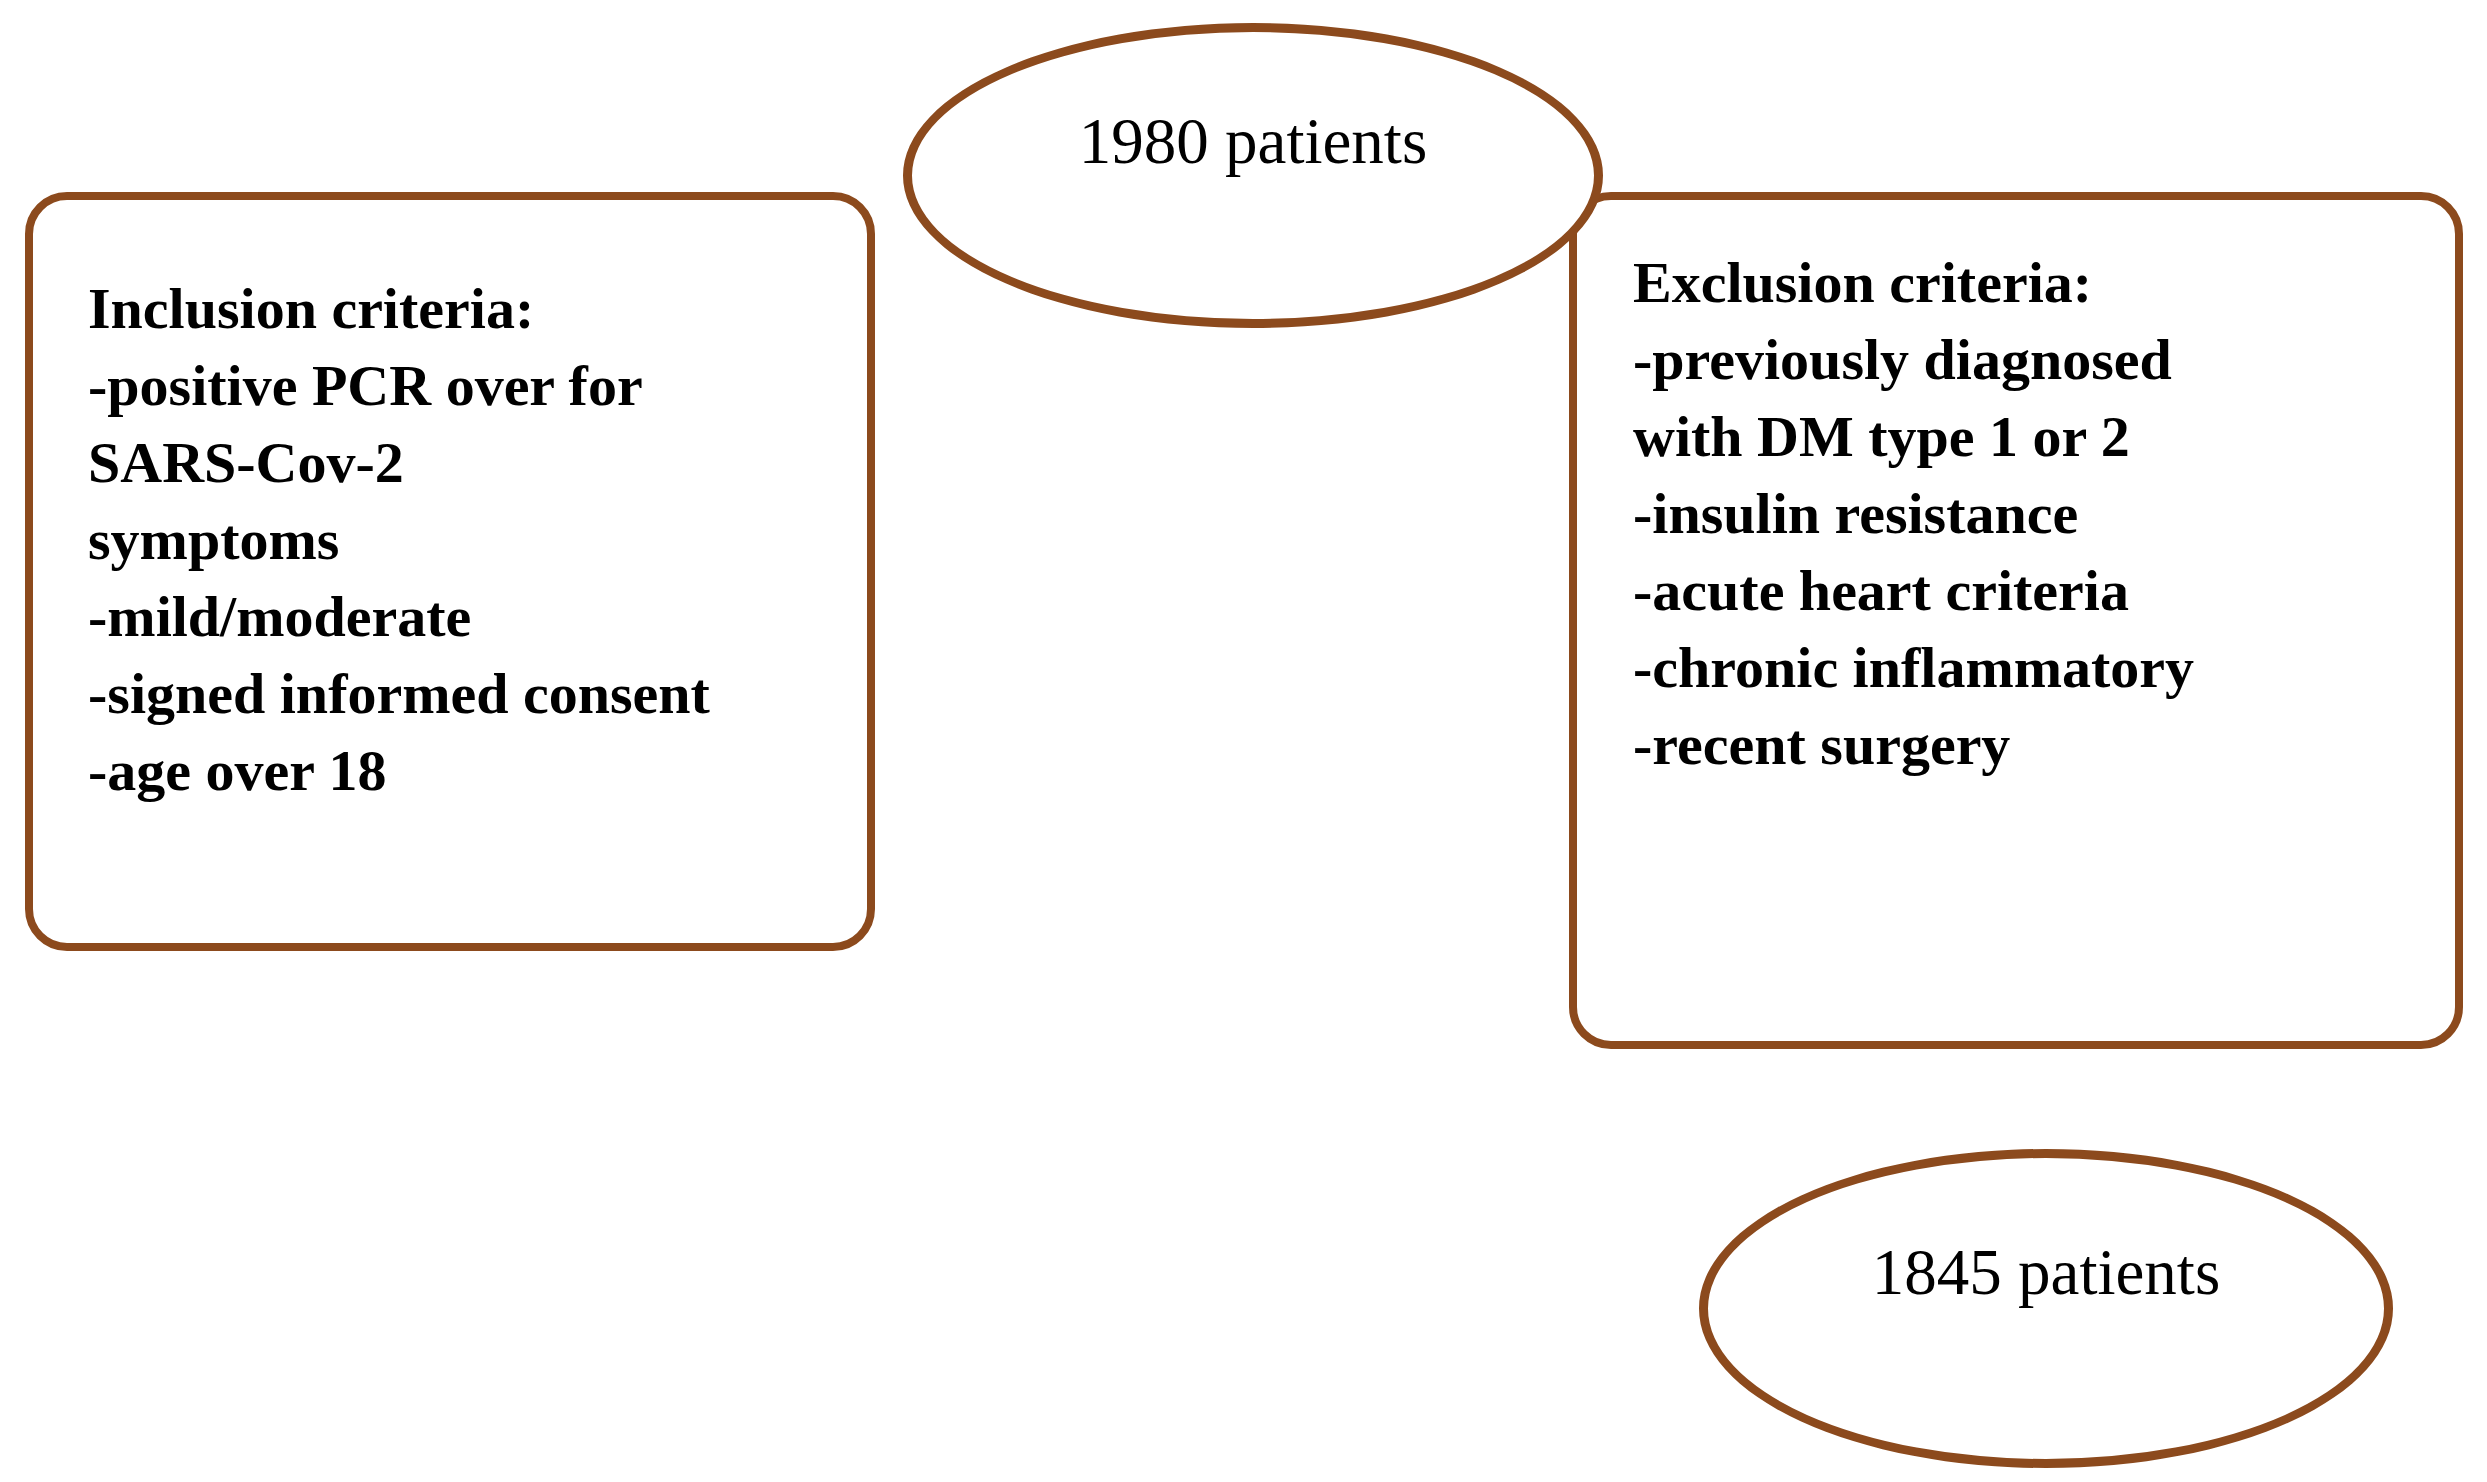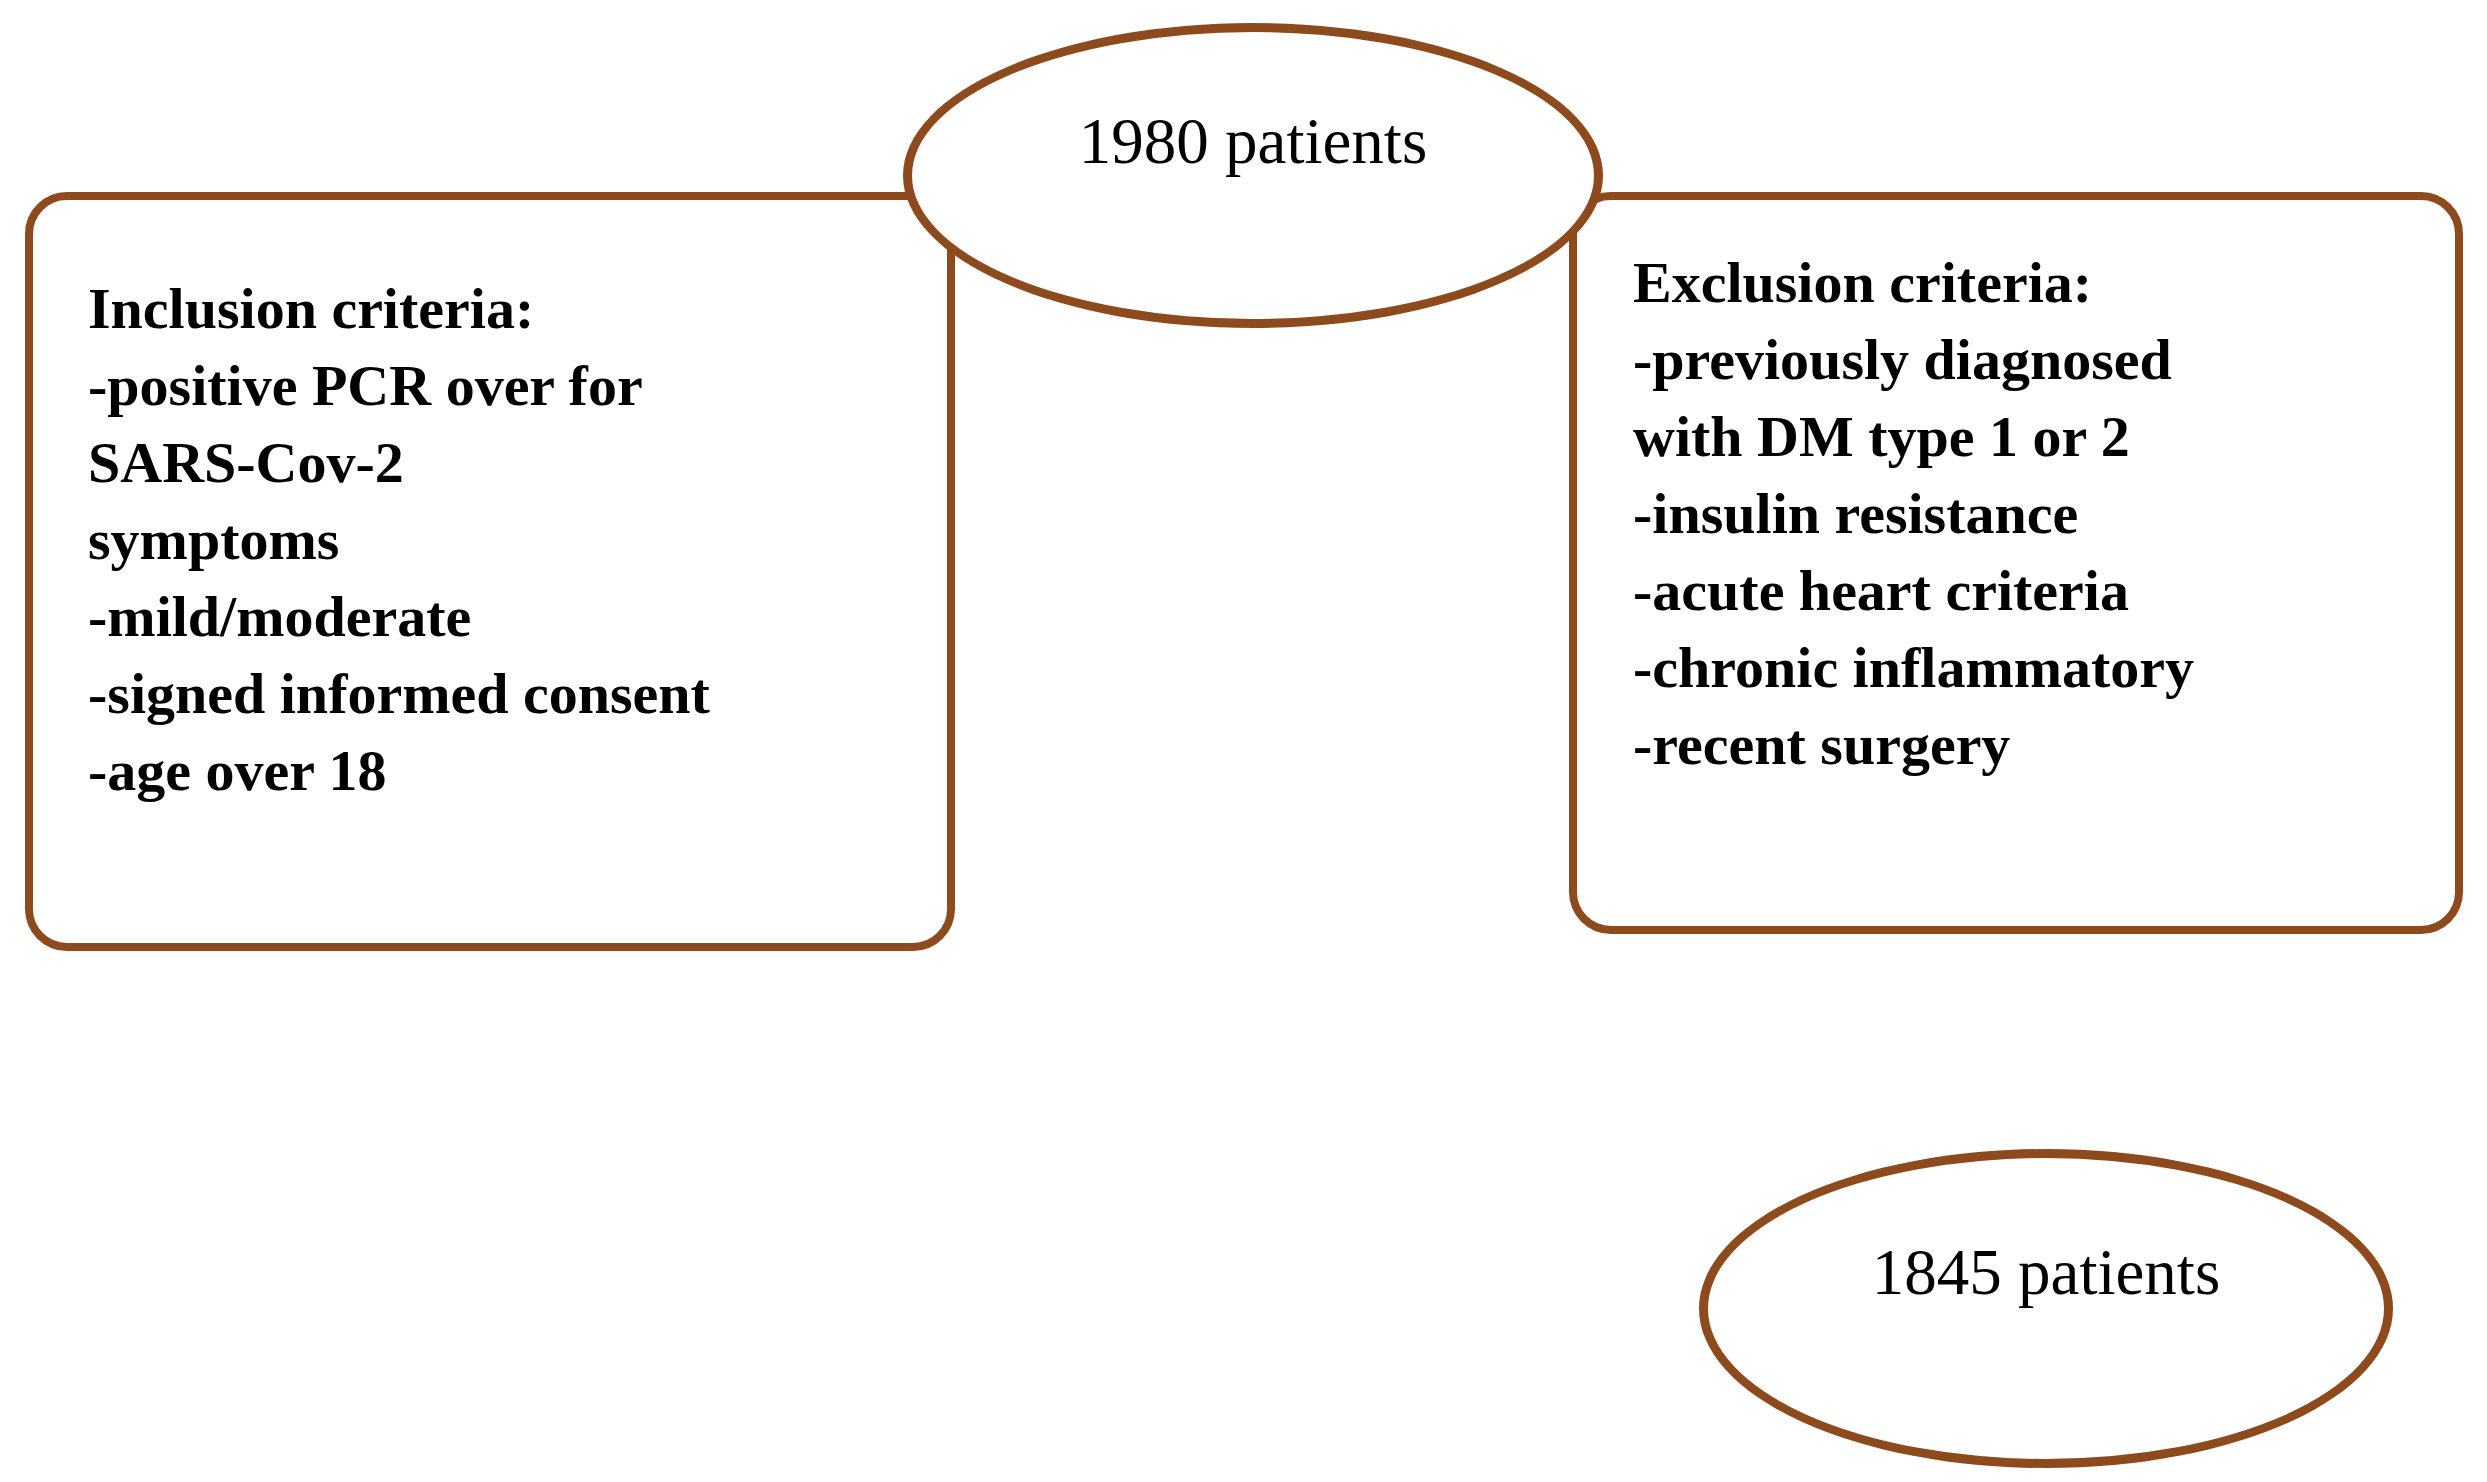--- a/index.html
+++ b/index.html
@@ -45,22 +45,22 @@
     color: var(--text);
   }
   .box-text {
     font-weight: bold;
     font-size: 58px;
     line-height: 77px;
     color: var(--text);
   }
   .box-text .line { white-space: nowrap; }
 
-  .box-inclusion  { left: 25px;   top: 192px;  width: 930px; height: 759px;  padding: 70px 3px 0 55px; }
-  .box-exclusion  { left: 1569px; top: 192px;  width: 894px; height: 742px; padding: 44px 17.6px 0 56px; }
+  .box-inclusion  { left: 25px;   top: 192px;  width: 850px; height: 759px;  padding: 70px 3px 0 55px; }
+  .box-exclusion  { left: 1569px; top: 192px;  width: 894px; height: 857px; padding: 44px 17.6px 0 56px; }
   .ellipse-top      { left: 903px; top: 23px;   width: 700px; height: 305px; }
   .ellipse-included { left: 106px;  top: 966px; width: 697px; height: 470px; }
   .ellipse-excluded { left: 1699px; top: 1149px; width: 694px; height: 319px; }
 </style>
 </head>
 <body>
 
 <div class="canvas">
 
   <div class="node box box-inclusion">

